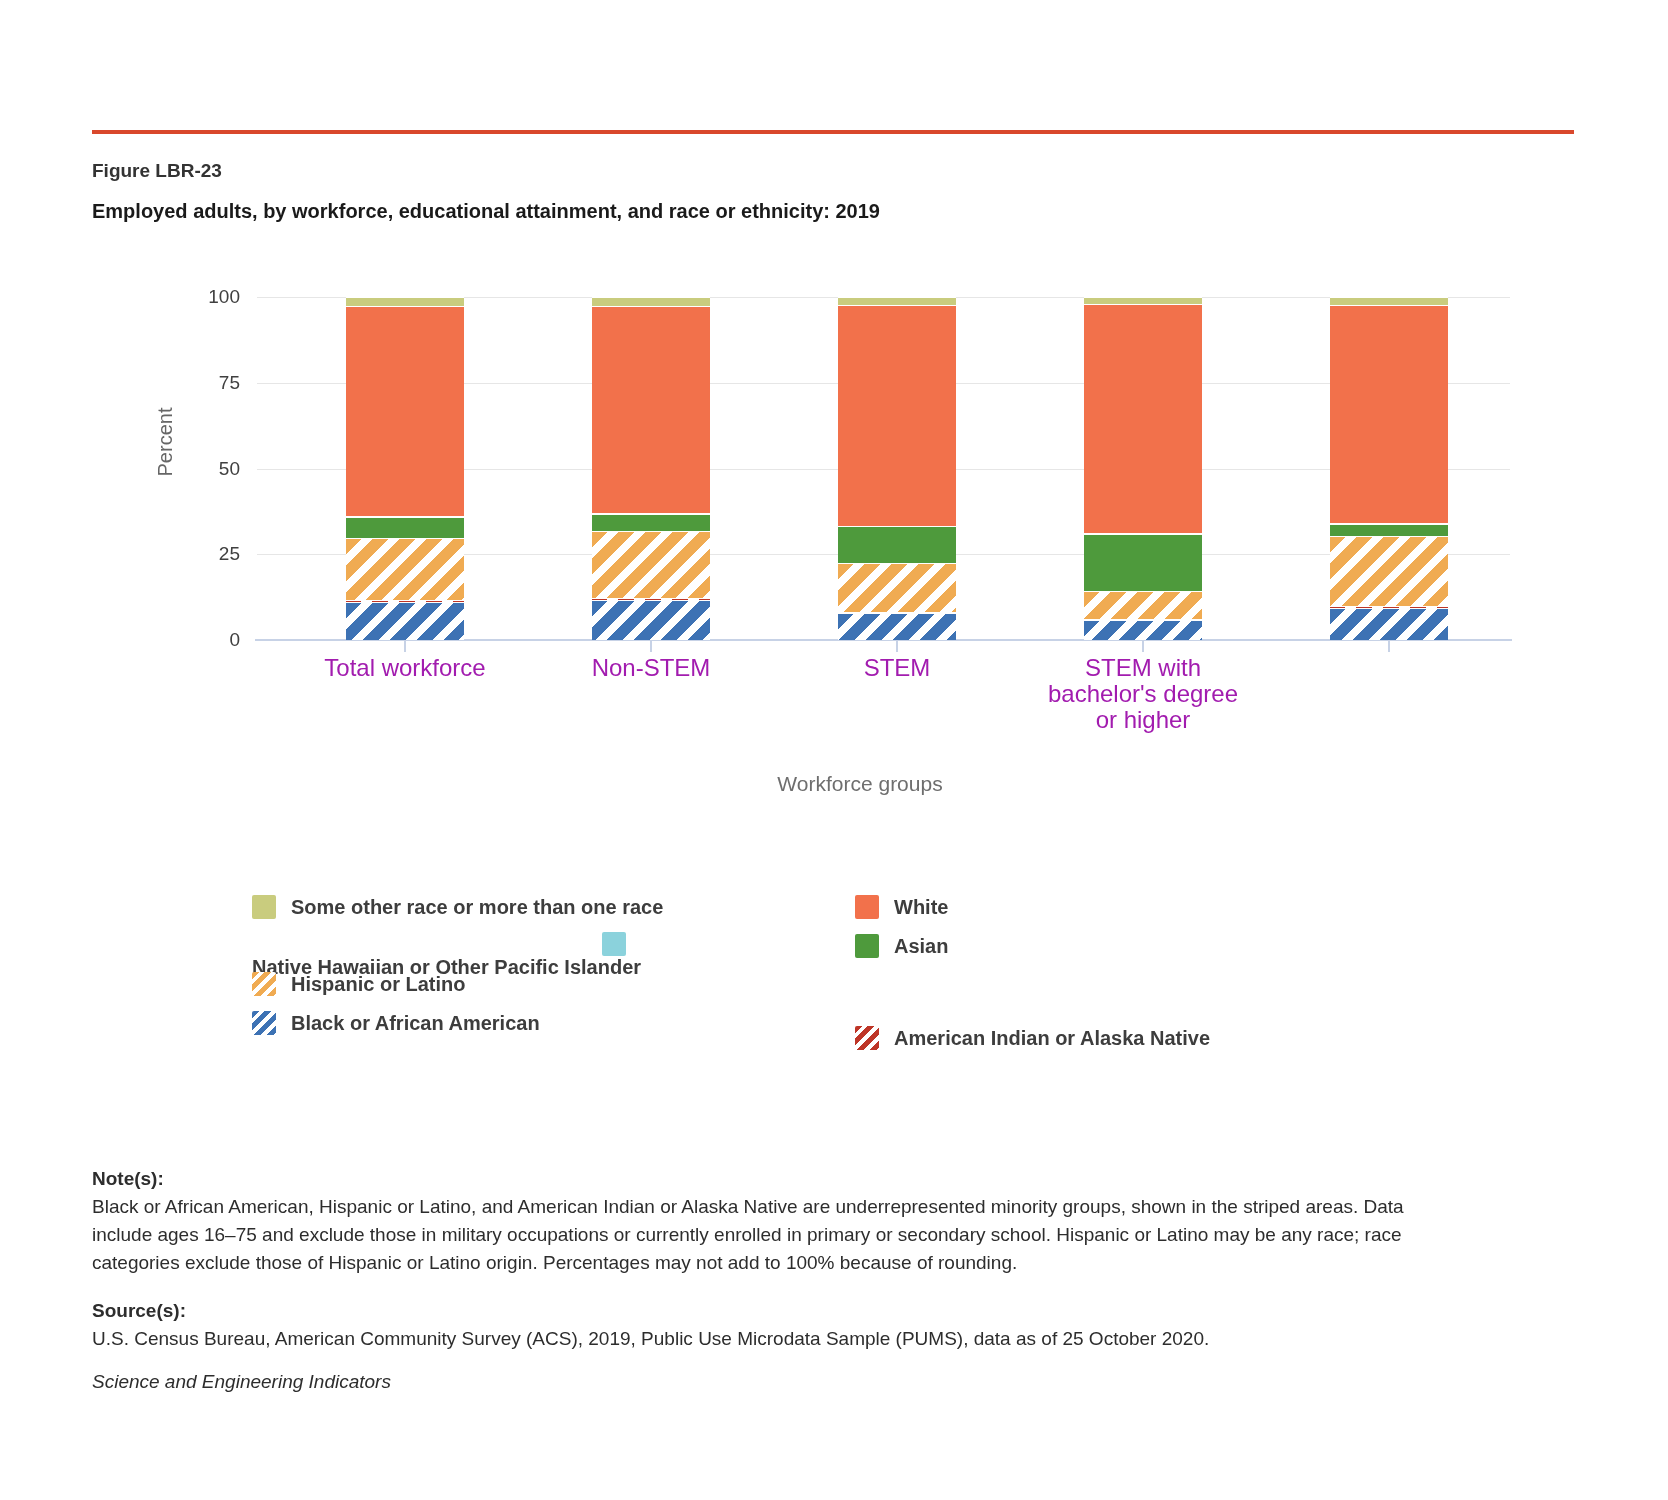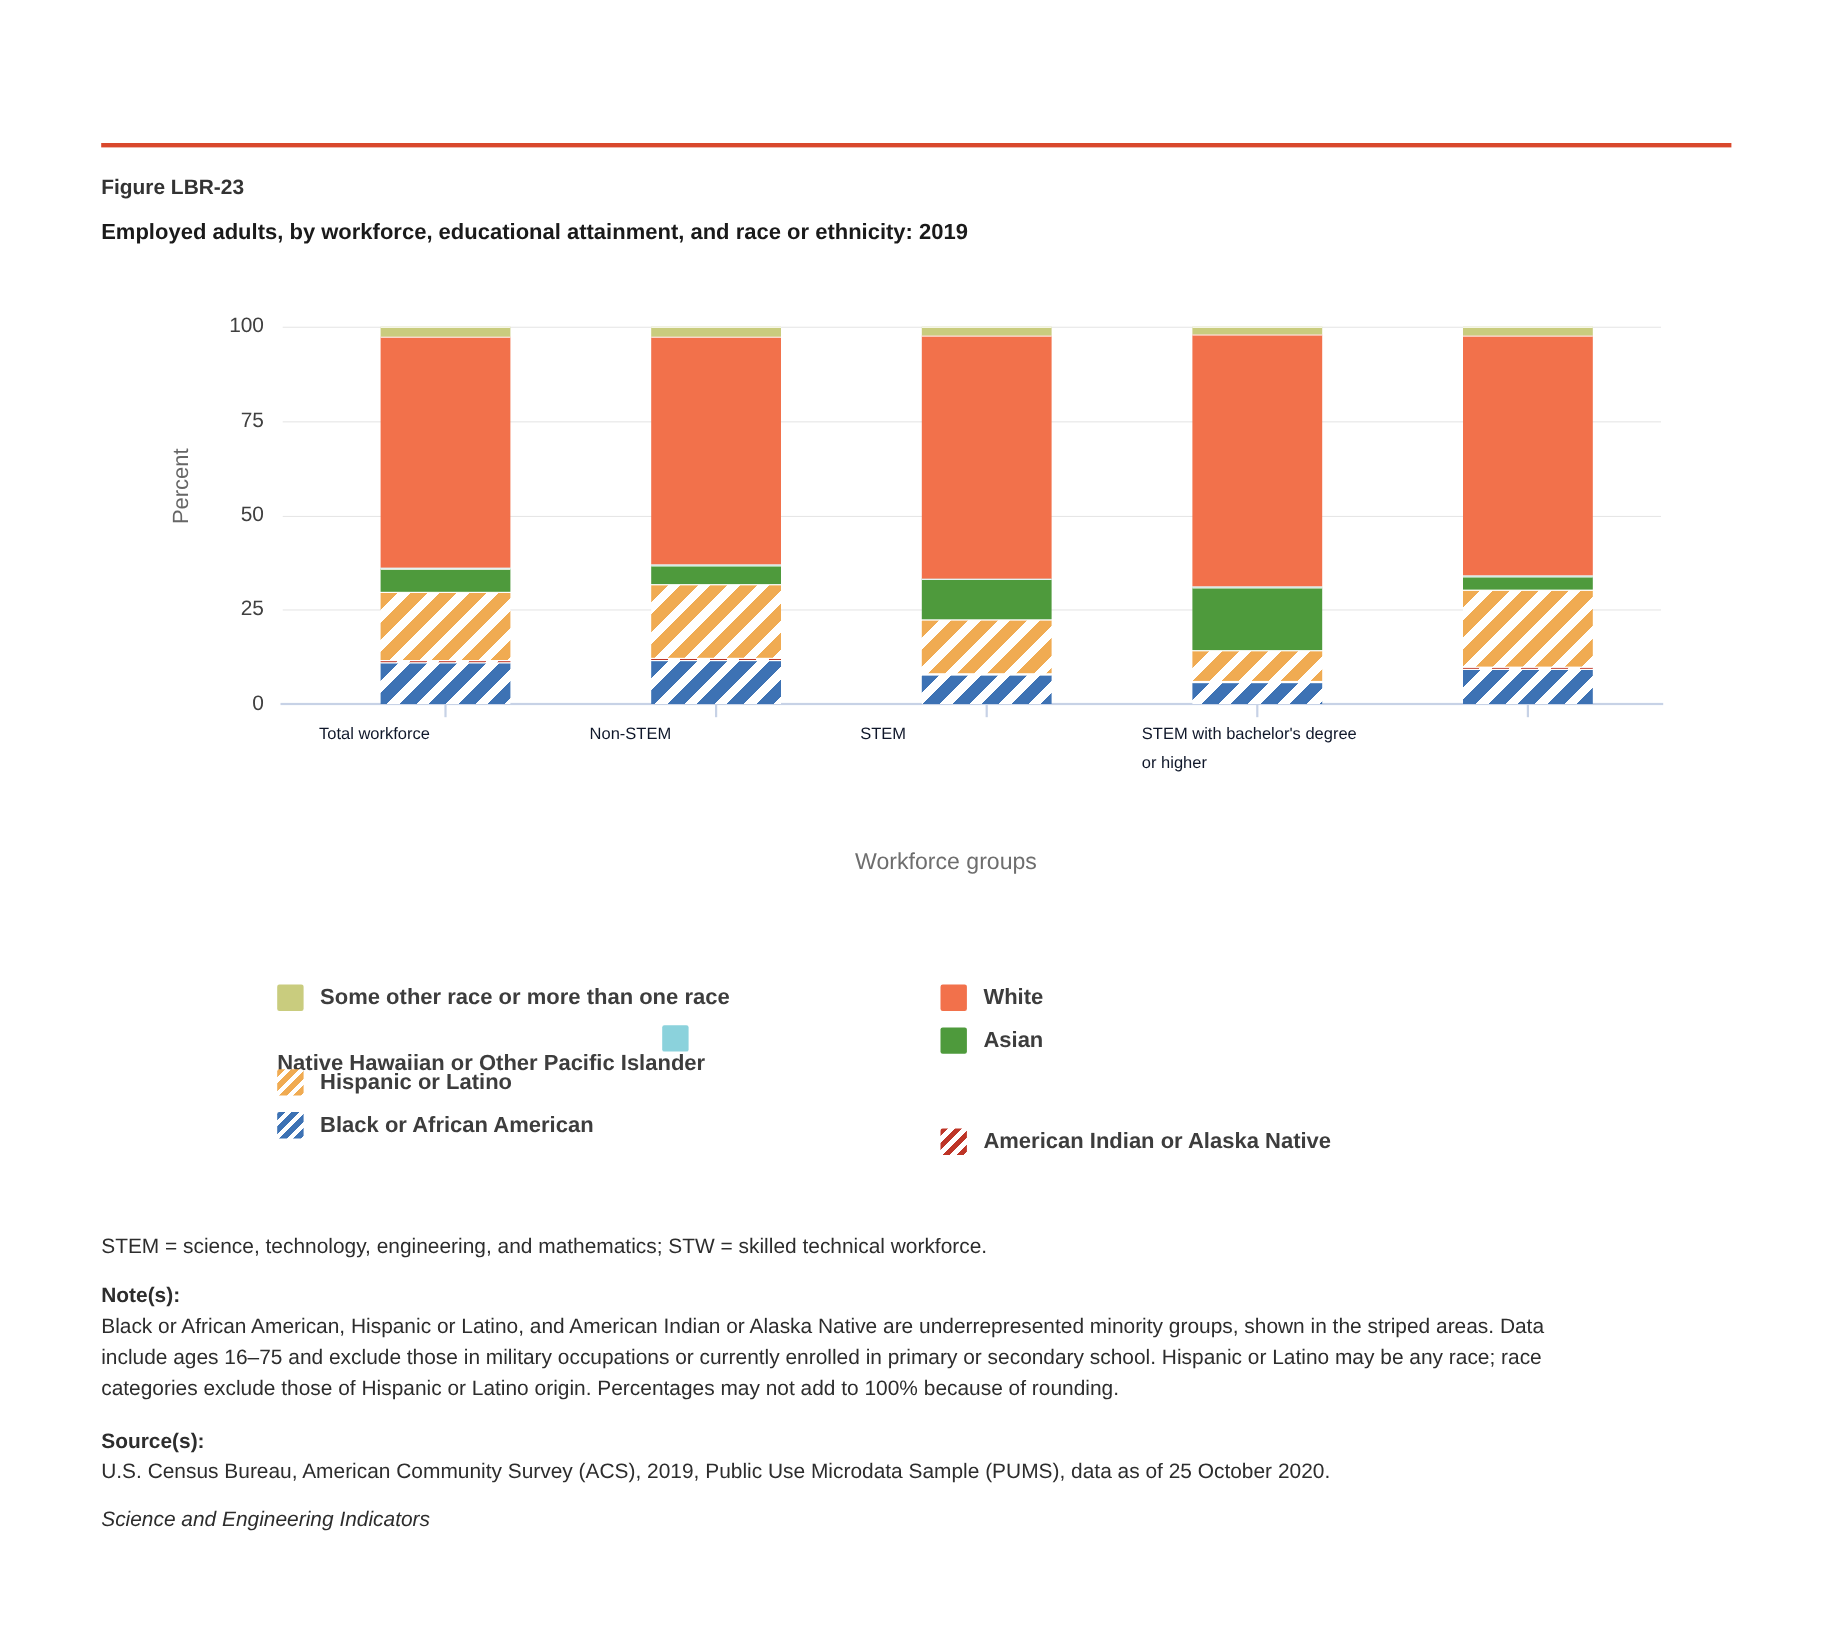--- a/index.html
+++ b/index.html
@@ -10,21 +10,21 @@
   .title-rule{left:92px;top:130px;width:1482px;height:4px;background:#D9482C;}
   .figure-label{left:92px;top:160px;font-size:19px;font-weight:700;color:#333;}
   .chart-title{left:92px;top:200px;font-size:20px;font-weight:700;color:#1a1a1a;}
   .ylabel{left:105px;top:430px;width:120px;height:24px;transform:rotate(-90deg);
           font-size:20px;color:#666;text-align:center;line-height:24px;}
   .xlabel{left:560px;top:772px;width:600px;text-align:center;font-size:21px;color:#6e6e6e;}
   .gridline{height:1px;background:#e6e6e6;}
   .axisline{height:2px;background:#c7d2e6;}
   .ytick-label{width:90px;text-align:right;font-size:19px;color:#404040;line-height:24px;}
   .xtick{width:2px;height:12px;background:#c7d2e6;}
-  .xcat-label{font-size:15px;line-height:26px;color:#0f172a;}
+  .xcat-label{font-size:24px;line-height:26px;color:#a21caf;text-align:center;}
   .seg{box-sizing:border-box;border-top:1.5px solid #fff;}
   .legend-row{display:flex;align-items:flex-end;height:26px;}
   .legend-swatch{width:24px;height:24px;margin-right:15px;border-radius:2px;flex:0 0 24px;}
   .legend-label{font-size:20px;font-weight:700;color:#3d3d3d;white-space:nowrap;}
   .foot{left:92px;width:1370px;font-size:19px;line-height:28px;color:#2d2d2d;}
   .bold{font-weight:700;}
   .italic{font-style:italic;}
 </style>
 </head>
 <body>
@@ -118,19 +118,18 @@
       <div class="abs legend-row" style="left: 855px; top: 932px; pointer-events: auto;">
         <span class="legend-swatch" style="background: rgb(78, 154, 60);"></span>
         <span class="legend-label">Asian</span>
       </div>
       <div class="abs legend-row" style="left: 855px; top: 1024px; pointer-events: auto;">
         <span class="legend-swatch" style="background: repeating-linear-gradient(135deg, rgb(190, 53, 39) 0px, rgb(190, 53, 39) 5px, rgb(255, 255, 255) 5px, rgb(255, 255, 255) 9px);"></span>
         <span class="legend-label">American Indian or Alaska Native</span>
       </div>
     </div>
 
-  <div class="abs foot" style="top:1120px;">STEM = science, technology, engineering, and mathematics; STW = skilled technical workforce.</div>
   <div class="abs foot bold" style="top:1165px;">Note(s):</div>
   <div class="abs foot" style="top:1193px;">Black or African American, Hispanic or Latino, and American Indian or Alaska Native are underrepresented minority groups, shown in the striped areas. Data include ages 16–75 and exclude those in military occupations or currently enrolled in primary or secondary school. Hispanic or Latino may be any race; race categories exclude those of Hispanic or Latino origin. Percentages may not add to 100% because of rounding.</div>
   <div class="abs foot bold" style="top:1297px;">Source(s):</div>
   <div class="abs foot" style="top:1325px;">U.S. Census Bureau, American Community Survey (ACS), 2019, Public Use Microdata Sample (PUMS), data as of 25 October 2020.</div>
   <div class="abs foot italic" style="top:1368px;">Science and Engineering Indicators</div>
 </div>
 
 </body></html>

